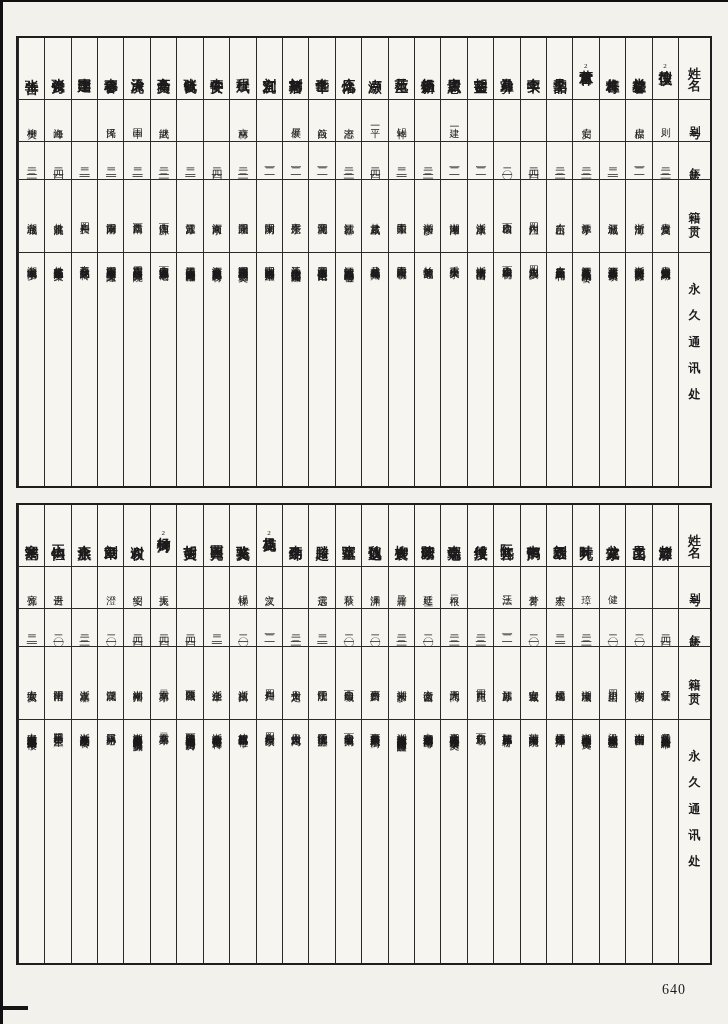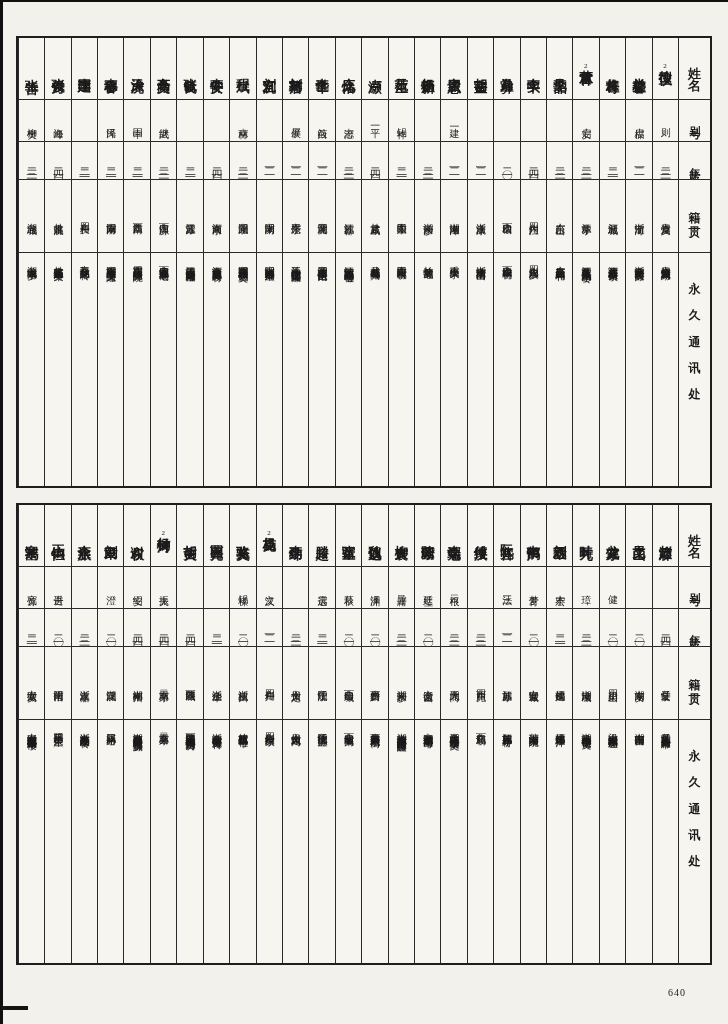--- a/index.html
+++ b/index.html
@@ -65,21 +65,21 @@
   .header-col .name    .vtext { font-size:13px; font-weight:bold; letter-spacing:0.9em; }
   .header-col .alias   .vtext { font-size:11px; font-weight:bold; letter-spacing:0.35em; }
   .header-col .age     .vtext { font-size:11px; font-weight:bold; letter-spacing:0.25em; }
   .header-col .native  .vtext { font-size:12px; font-weight:bold; letter-spacing:1.2em; }
   .header-col .address .vtext { font-size:12px; font-weight:bold; letter-spacing:2.2em; padding-top:14px; }
 
   .page-number {
     position:absolute;
     right:42px;
     bottom:26px;
-    font-size:10px;
+    font-size:14px;
     letter-spacing:1px;
     color:#1b1b1b;
   }
 </style>
 </head>
 <body>
 
 <div class="scan-edge-left"></div>
 <div class="scan-edge-top"></div>
 <div class="scan-mark-bottom"></div>

